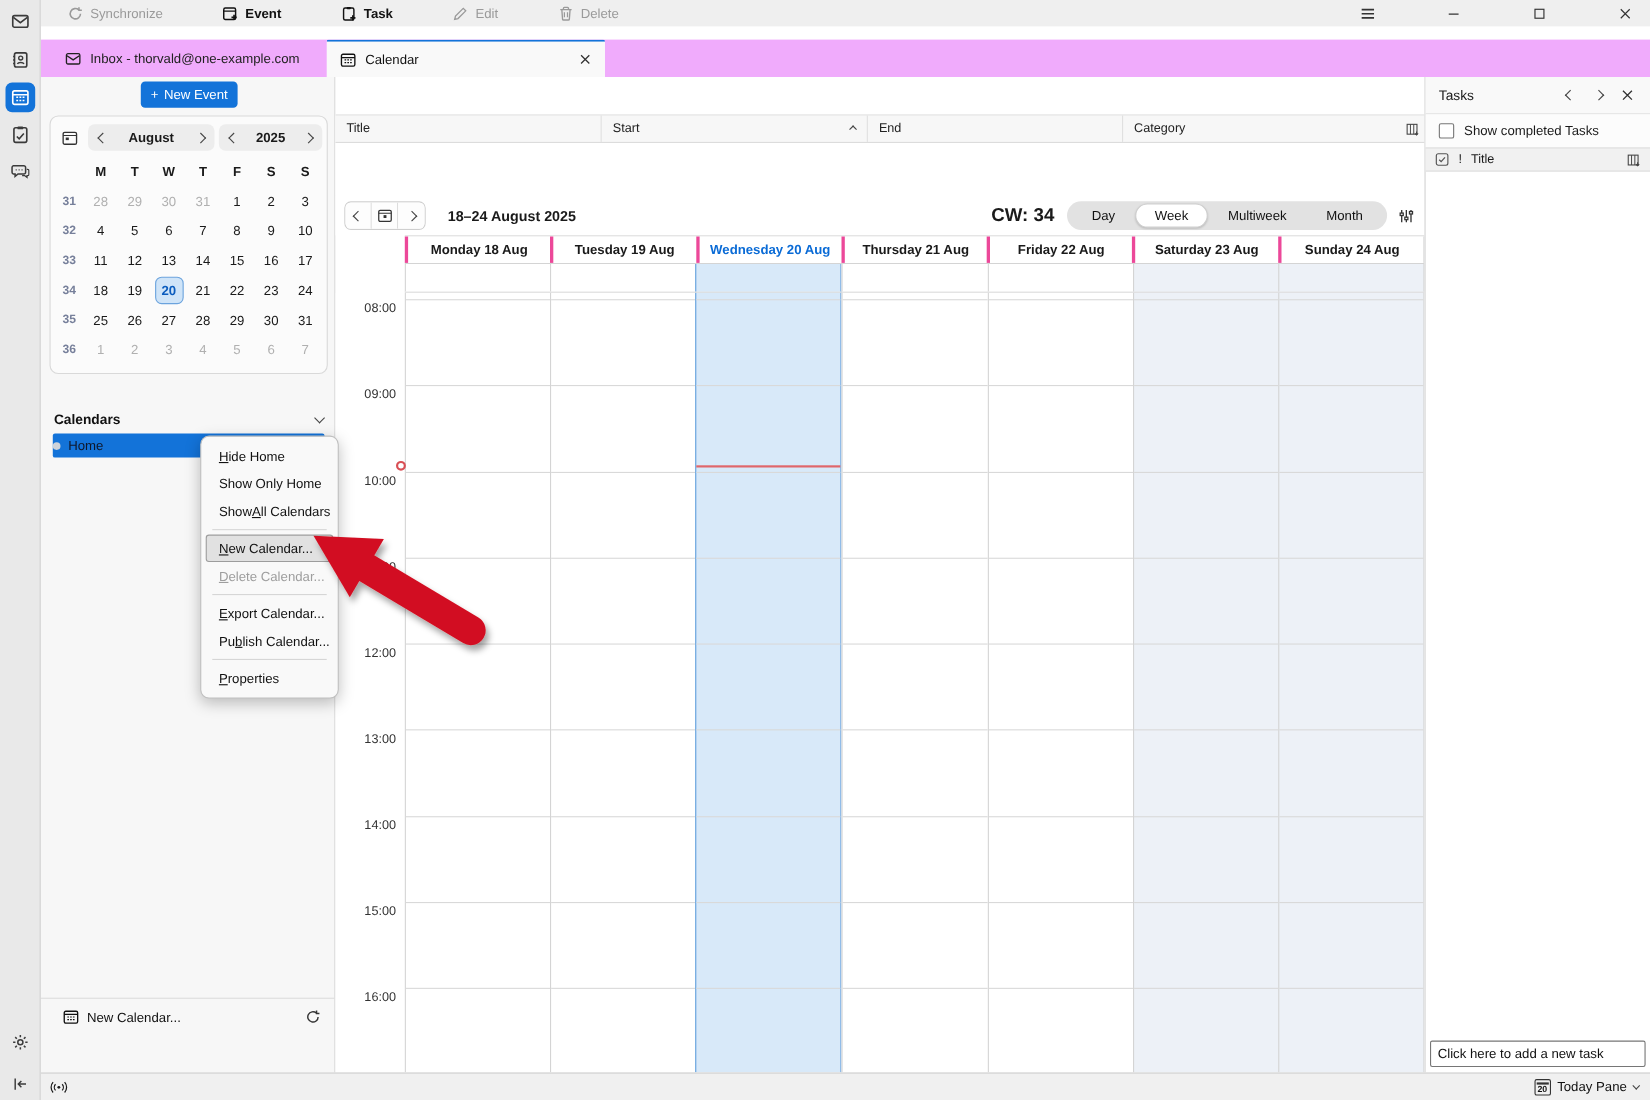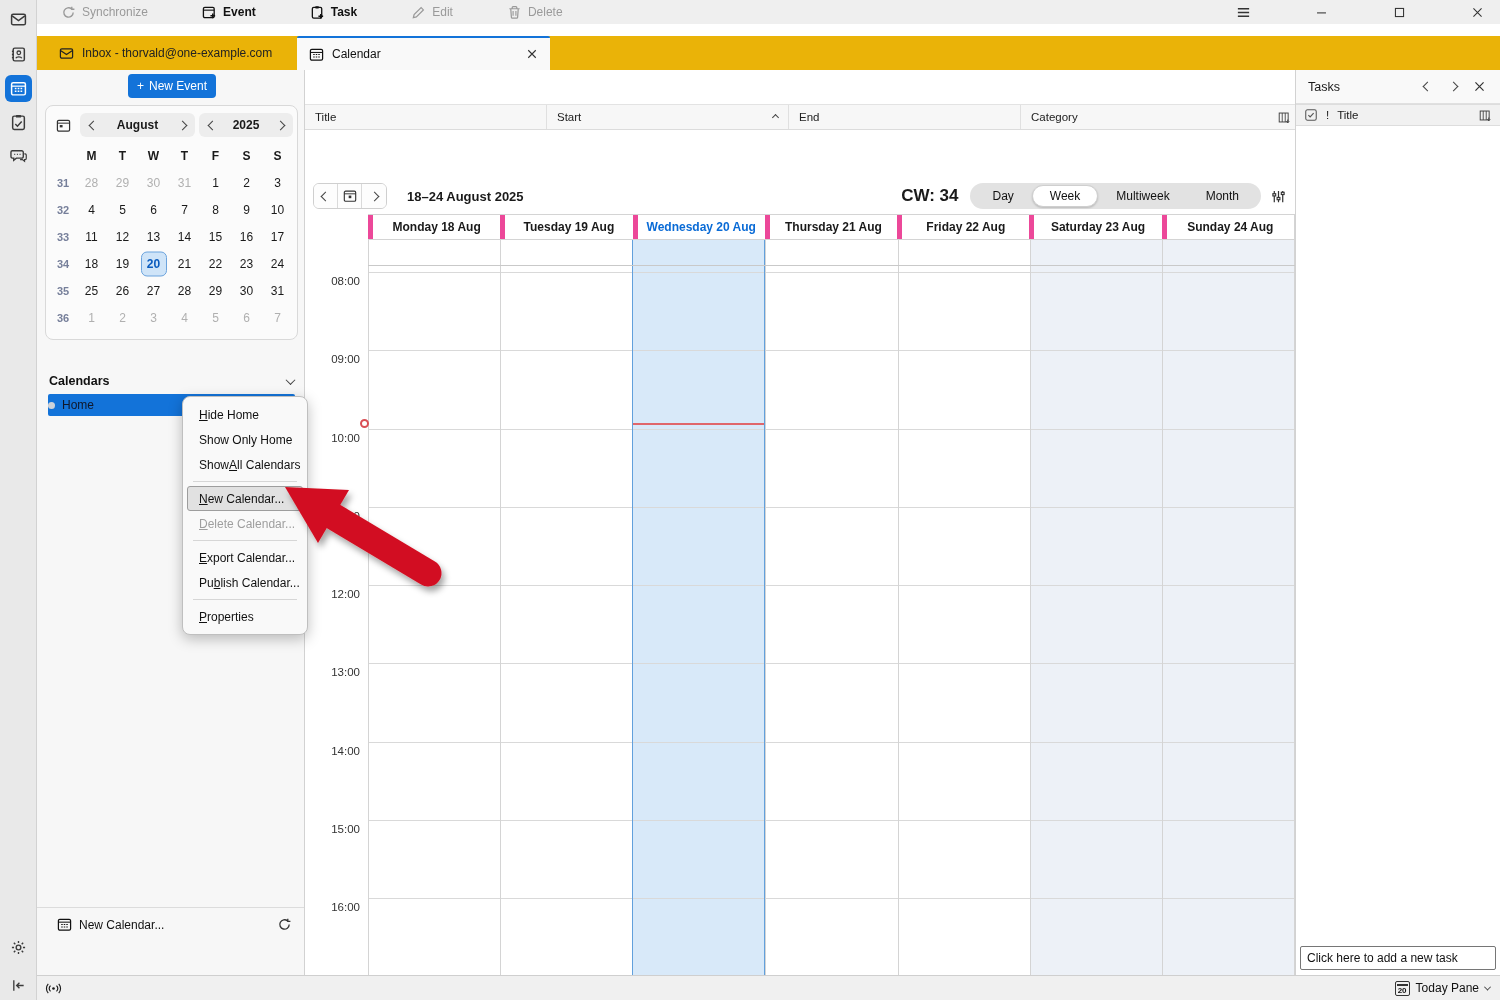--- a/index.html
+++ b/index.html
@@ -14,21 +14,21 @@
 
   
   .toolbar { position:absolute; left:37px; top:0; right:0; height:24px; background:#efefef; display:flex; align-items:center;gap:32px; }
   .tb-item { display:flex; align-items:center; gap:6px; margin-right:22px; color:#111; }
   .tb-item.dis { color:#9a9a9a; }
   .tb-item:first-child { margin-left:24px; }
   .tb-spacer { flex:1; }
   .win-btn { width:46px; height:36px; display:flex; align-items:center; justify-content:center; color:#333; }
 
   
-  .tabbar { position:absolute; left:37px; top:36px; right:0; height:34px; background:#eab308; display:flex; align-items:stretch; }
+  .tabbar { position:absolute; left:37px; top:36px; right:0; height:34px; background:#f0abfc; display:flex; align-items:stretch; }
   .tab { display:flex; align-items:center; gap:8px; padding:0 12px; }
   .tab.inactive { margin-left:10px; width:238px; color:#222; }
   .tab.active { margin-left:12px; width:253px; background:#f9f9f9; border-top:2px solid #1373d9; border-radius:2px 2px 0 0; color:#111; position:relative; }
   .tab.active .xbtn { margin-left:auto; }
 
   
   .sidebar { position:absolute; left:37px; top:70px; width:268px; height:905px; background:#f7f7f7; border-right:1px solid #d2d2d2; }
   .new-event { position:absolute; left:91px; top:4px; width:88px; height:24px; background:#1373d9; color:#fff; border:none; border-radius:4px; font-size:12px; display:flex; align-items:center; justify-content:center; gap:5px; font-family:inherit; }
   .minical { position:absolute; left:8px; top:35px; width:253px; height:235px; background:#fbfbfb; border:1px solid #d9d9d9; border-radius:8px; padding:6px 4px 0 4px; }
   .mc-nav { display:flex; align-items:center; gap:4px; height:26px; margin-bottom:4px; }
@@ -89,21 +89,21 @@
   .range-title { margin-left:20px; font-weight:bold; font-size:13px; }
   .nav-spacer { flex:1; }
   .cw { font-weight:bold; font-size:17px; margin-right:12px; }
   .seg-wrap { display:flex; align-items:center; background:#e2e2e2; border-radius:13px; height:26px; padding:0 4px; }
   .seg { padding:3px 17px; border-radius:12px; font-size:12px; color:#111; border:1px solid transparent; }
   .seg.active { background:#fff; border-color:#cfcfcf; box-shadow:0 1px 2px rgba(0,0,0,.18); }
   .view-opts { width:34px; display:flex; justify-content:center; color:#333; }
 
   .weekhead { position:absolute; left:0; top:144px; right:0; height:26px; display:flex; padding-left:63px; }
   .weekhead .hd-cells { display:flex; flex:1; border-top:1px solid #d4d4d4; border-bottom:1px solid #d4d4d4; }
-  .wh-cell { flex:1; display:flex; align-items:center; justify-content:center; font-weight:bold; font-size:12px; border-left:5px solid #ec4899; background:#fff; color:#1a1a1a; }
+  .wh-cell { flex:1; display:flex; align-items:center; justify-content:center; font-weight:bold; font-size:12px; border-left:3px solid #ec4899; background:#fff; color:#1a1a1a; }
   .wh-cell:last-child { border-right:1px solid #d4d4d4; }
   .wh-cell.today { color:#0a6bd6; }
 
   .allday { position:absolute; left:0; top:170px; right:0; height:26px; display:flex; padding-left:63px; }
   .ad-cells { display:flex; flex:1; border-bottom:1px solid #c9c9c9; }
   .ad-cell { flex:1; border-left:1px solid #d4d4d4; background:#fff; }
   .ad-cell:last-child { border-right:1px solid #d4d4d4; }
   .ad-cell.weekend { background:#edf1f7; }
   .ad-cell.today { background:#d8e9f9; border-left:1px solid #62a0dc; border-right:1px solid #62a0dc; }
 
@@ -624,20 +624,24 @@
         </span>
       <span class="th-btn">
           <i class="chev right"></i>
         </span>
       <span class="th-btn">
           <svg class="ic" width="13" height="13" viewBox="0 0 16 16">
             <path d="M3 3l10 10M13 3 3 13" stroke="currentColor" stroke-width="1.5"></path>
           </svg>
         </span>
     </div>
+    <div class="tasks-showrow">
+      <span class="cbox"></span>
+      <span>Show completed Tasks</span>
+    </div>
     <div class="tasks-cols">
       <span>
           <svg class="ic" width="14" height="14" viewBox="0 0 16 16">
             <rect x="2" y="2" width="12" height="12" rx="2" fill="none" stroke="#555" stroke-width="1.2"></rect>
             <path d="M5 8.2l2 2 4-4.4" fill="none" stroke="#555" stroke-width="1.3"></path>
           </svg>
         </span>
       <span>!</span>
       <span class="grow">Title</span>
       <span>

